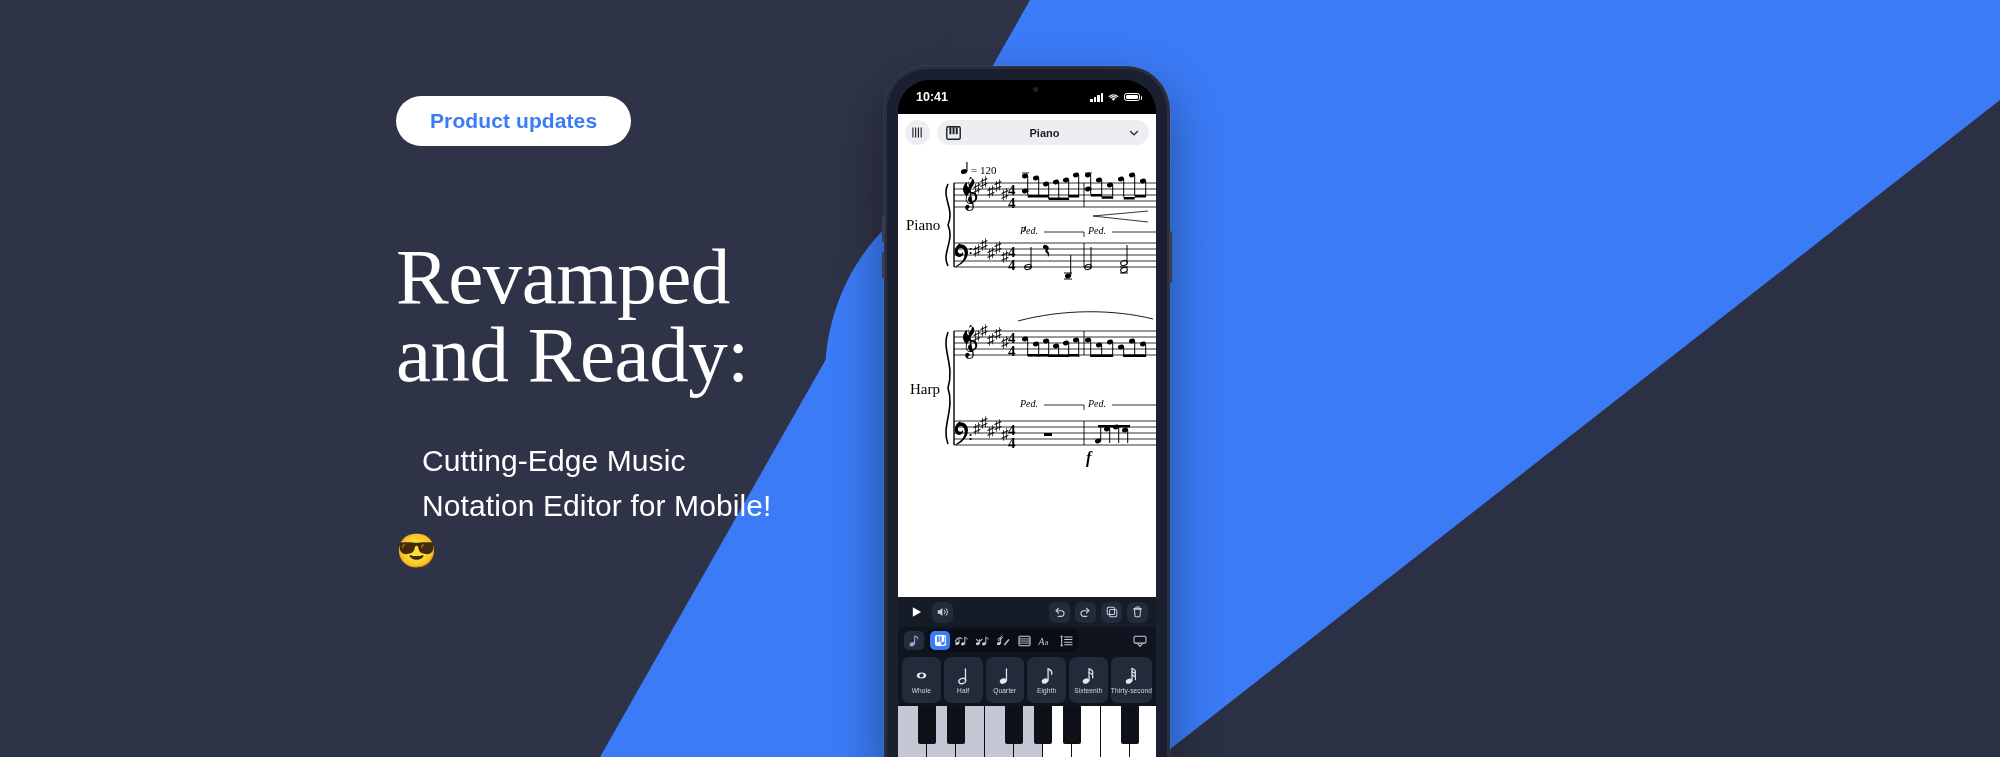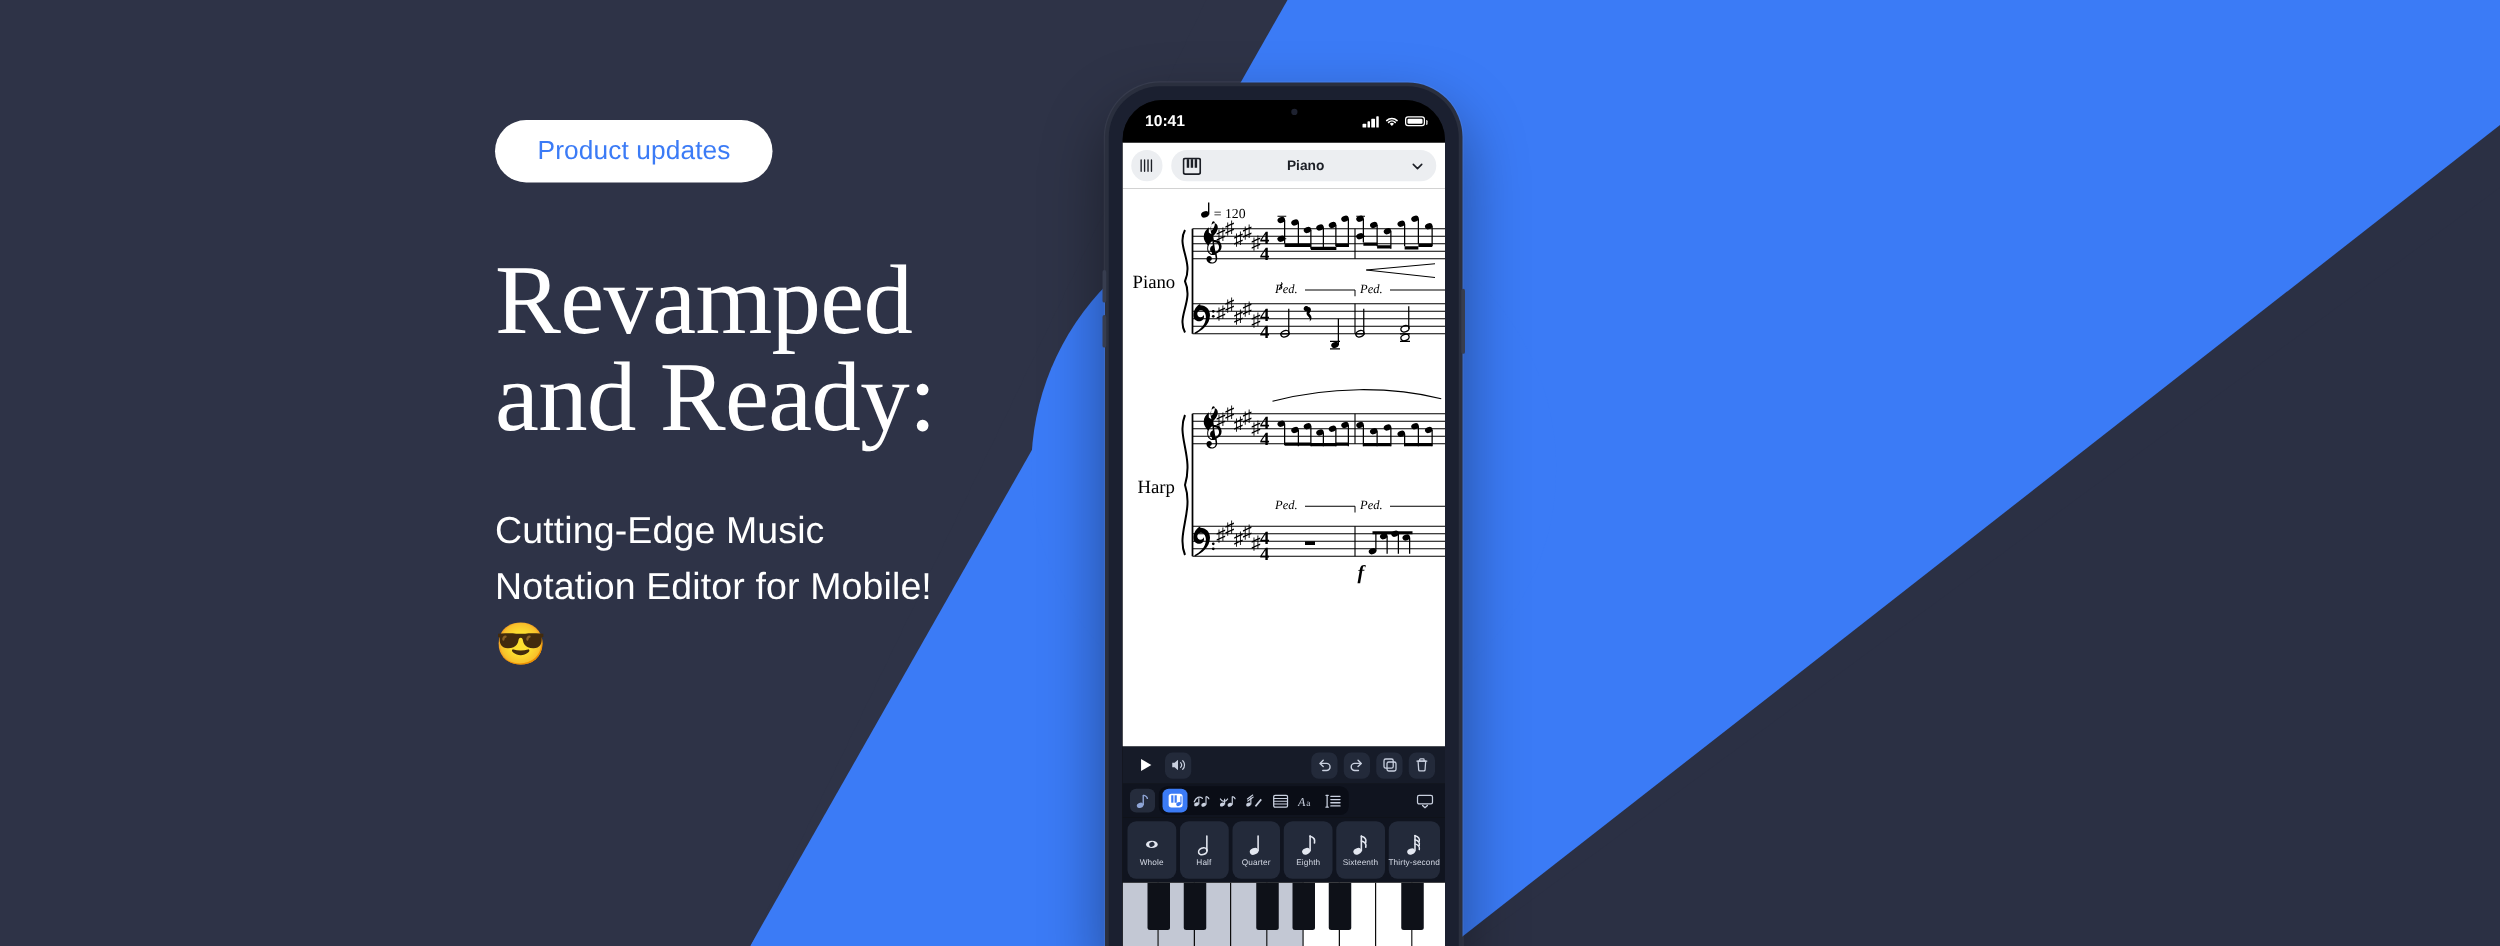--- a/index.html
+++ b/index.html
@@ -17,45 +17,46 @@
   
   .left-col {
     position:absolute; left:396px; top:96px;
     width:470px; z-index:5;
   }
   .pill {
     display:inline-block;
     background:#ffffff;
     color:#3b7bf6;
     font-size:21px;
-    font-weight:400;
+    font-weight:700;
     letter-spacing:.1px;
     padding:14px 34px 15px;
     border-radius:40px;
     line-height:1;
     white-space:nowrap;
   }
   .headline {
-    margin-top:56px;
+    margin-top:92px;
     font-family:"Liberation Serif", serif;
     font-weight:400;
     color:#ffffff;
     font-size:79px;
     line-height:.99;
     letter-spacing:-.5px;
     white-space:pre-line;
   }
   .subhead {
     margin-top:44px;
     color:#ffffff;
     font-size:30px;
     font-weight:400;
     line-height:1.5;
     letter-spacing:.1px;
     white-space:pre-line;
+    margin-left:26px;
   }
   .emoji { font-size:33px; line-height:1.2; display:block; margin-top:3px; }
 
   
   .phone {
     position:absolute;
     left:884px; top:66px;
     width:286px; height:700px;
     z-index:6;
   }

